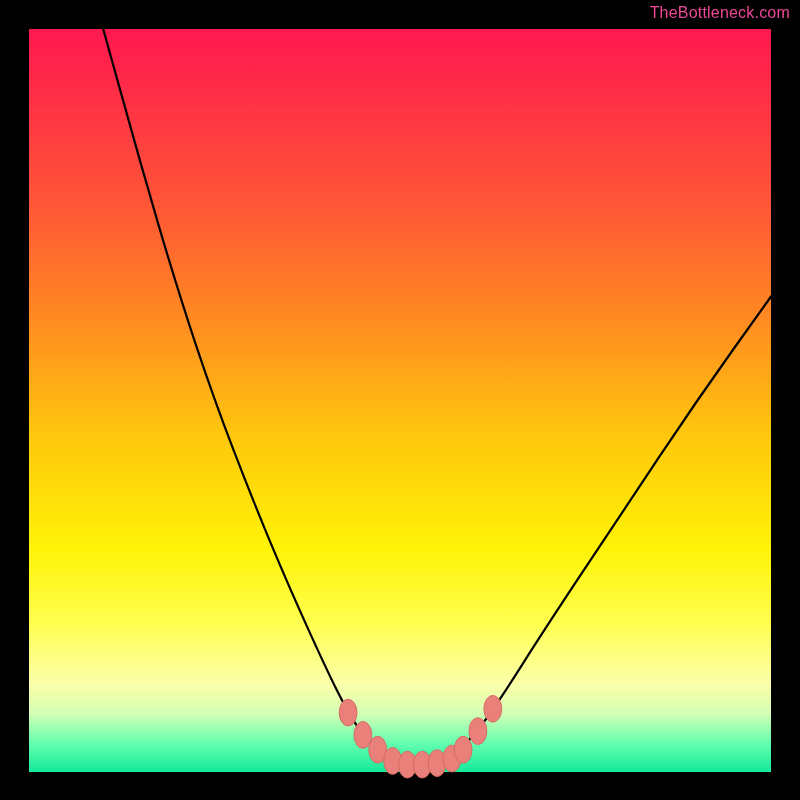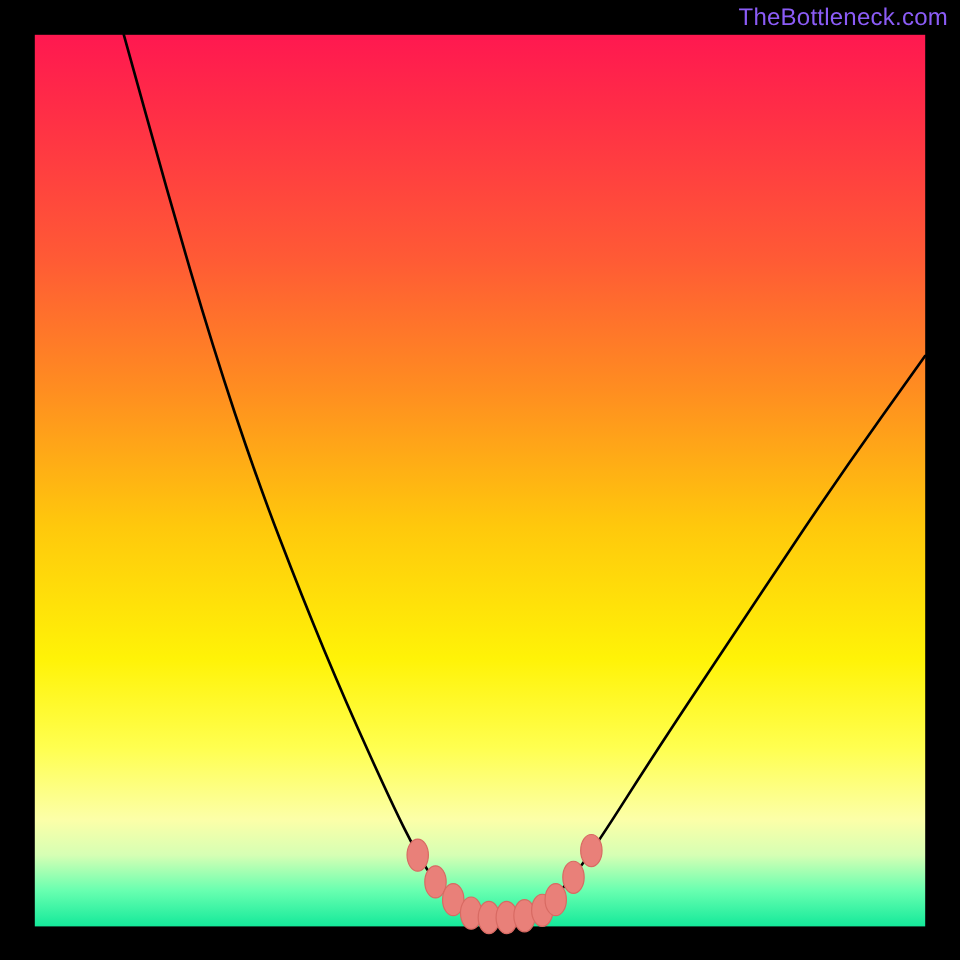--- a/index.html
+++ b/index.html
@@ -35,22 +35,22 @@
       #fcffa8 88%,
       #d6ffb4 92%,
       #68ffb0 96%,
       #14e99a 100%
     );
   }
   .watermark {
     position: absolute;
     top: 4px;
     right: 10px;
-    color: #8b5cf6;
-    font-size: 20px;
+    color: #ec4899;
+    font-size: 16px;
     font-weight: 500;
     letter-spacing: 0.2px;
     user-select: none;
   }
   svg.curve {
     position: absolute;
     left: 0; top: 0;
     width: 742px;
     height: 743px;
     overflow: visible;

